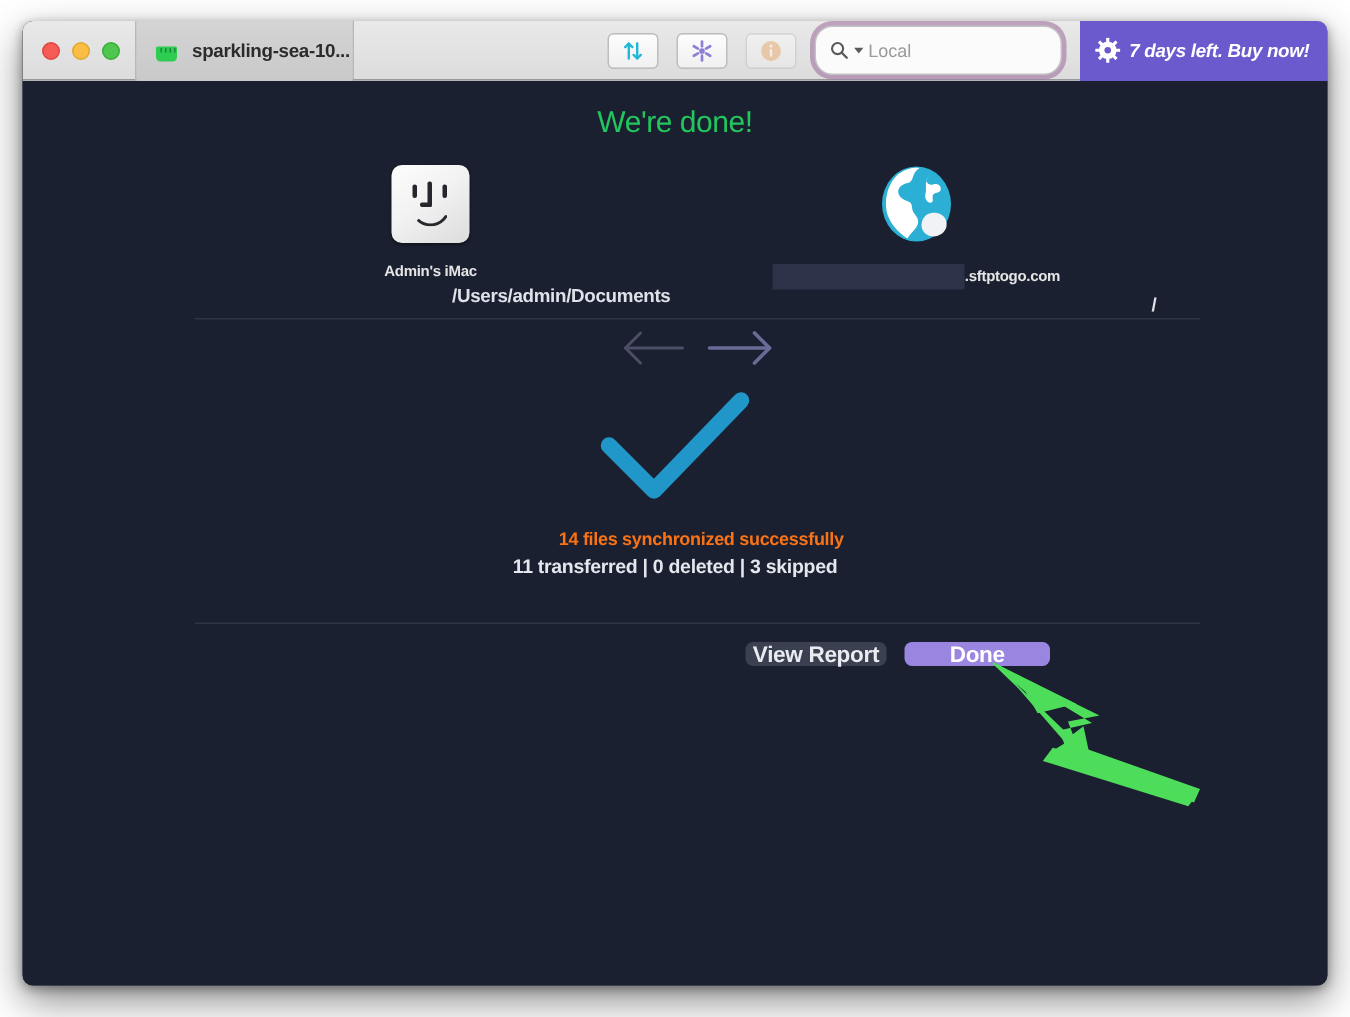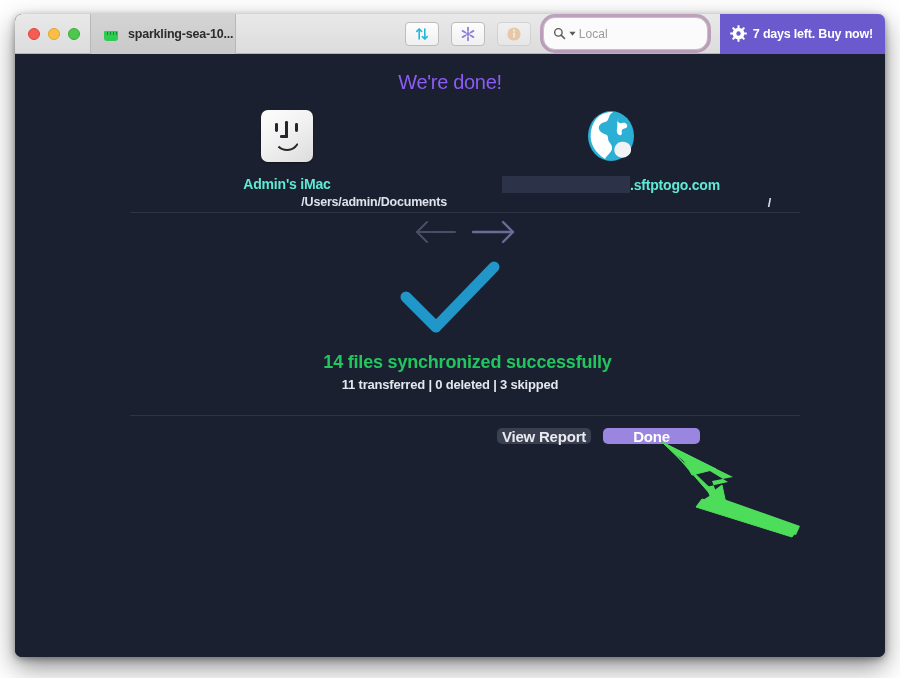--- a/index.html
+++ b/index.html
@@ -136,20 +136,21 @@
   }
 
   #buybadge {
     height: 40px;
     background: #6a5acd;
     display: flex;
     align-items: center;
     gap: 6px;
     padding: 0 12px 0 10px;
     cursor: pointer;
+    font-style: italic;
   }
   #buybadge .buy-text {
     color: #ffffff;
     font-size: 12.5px;
     font-weight: bold;
     white-space: nowrap;
     letter-spacing: -0.2px;
   }
 
   
@@ -157,21 +158,21 @@
     position: relative;
     height: 603px;
     background: #1b2030;
   }
 
   #done-title {
     position: absolute;
     top: 17px;
     left: 0; right: 0;
     text-align: center;
-    color: #8b5cf6;
+    color: #22c55e;
     font-size: 20px;
     font-weight: 400;
     letter-spacing: -0.3px;
   }
 
   
   #endpoints {
     position: absolute;
     top: 50px;
     left: 0; right: 0;
@@ -233,22 +234,22 @@
     border-top-color: transparent;
     border-left-color: transparent;
     border-right-color: transparent;
     border-radius: 0 0 15px 15px;
   }
 
   
   .globe-icon { width: 56px; height: 56px; display:block; }
 
   .ep-name {
-    color: #5eead4;
-    font-size: 14px;
+    color: #e5e5e5;
+    font-size: 10px;
     font-weight: bold;
     margin-top: 8px;
     letter-spacing: -0.2px;
   }
   .ep-path {
     color: #dfe2ea;
     font-size: 12.5px;
     font-weight: bold;
     margin-top: 3px;
     letter-spacing: -0.2px;
@@ -298,22 +299,22 @@
   }
 
   
   #summary {
     position: absolute;
     left: 0; right: 0;
     top: 298px;
     text-align: center;
   }
   #summary .main {
-    color: #22c55e;
-    font-size: 18px;
+    color: #f97316;
+    font-size: 12px;
     font-weight: bold;
     letter-spacing: -0.2px;
     margin-left: 35px;
   }
   #summary .sub {
     color: #e4e7ee;
     font-size: 13px;
     font-weight: bold;
     margin-top: 4px;
     letter-spacing: -0.2px;

